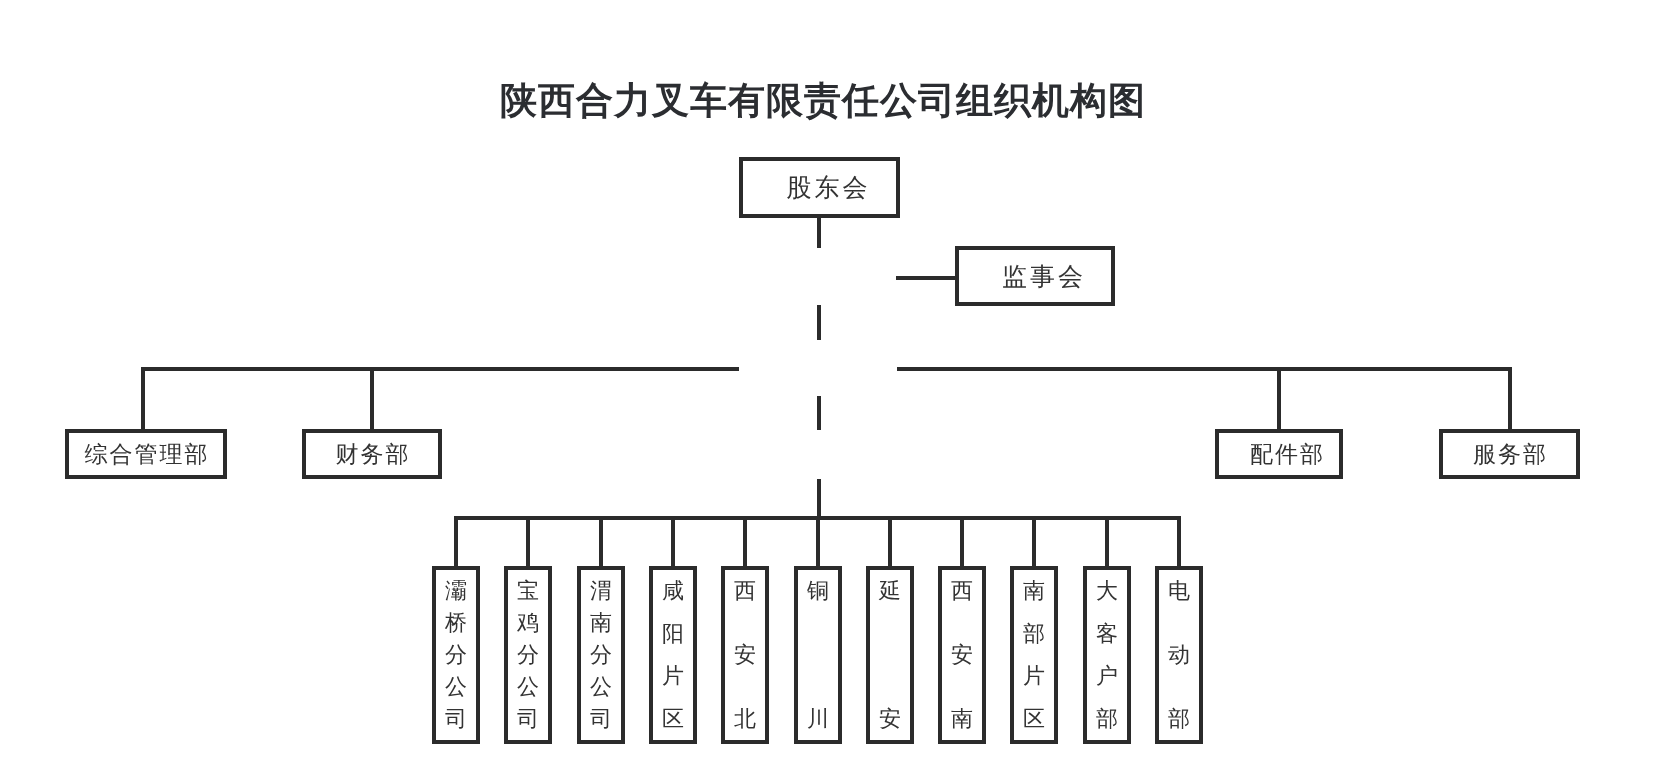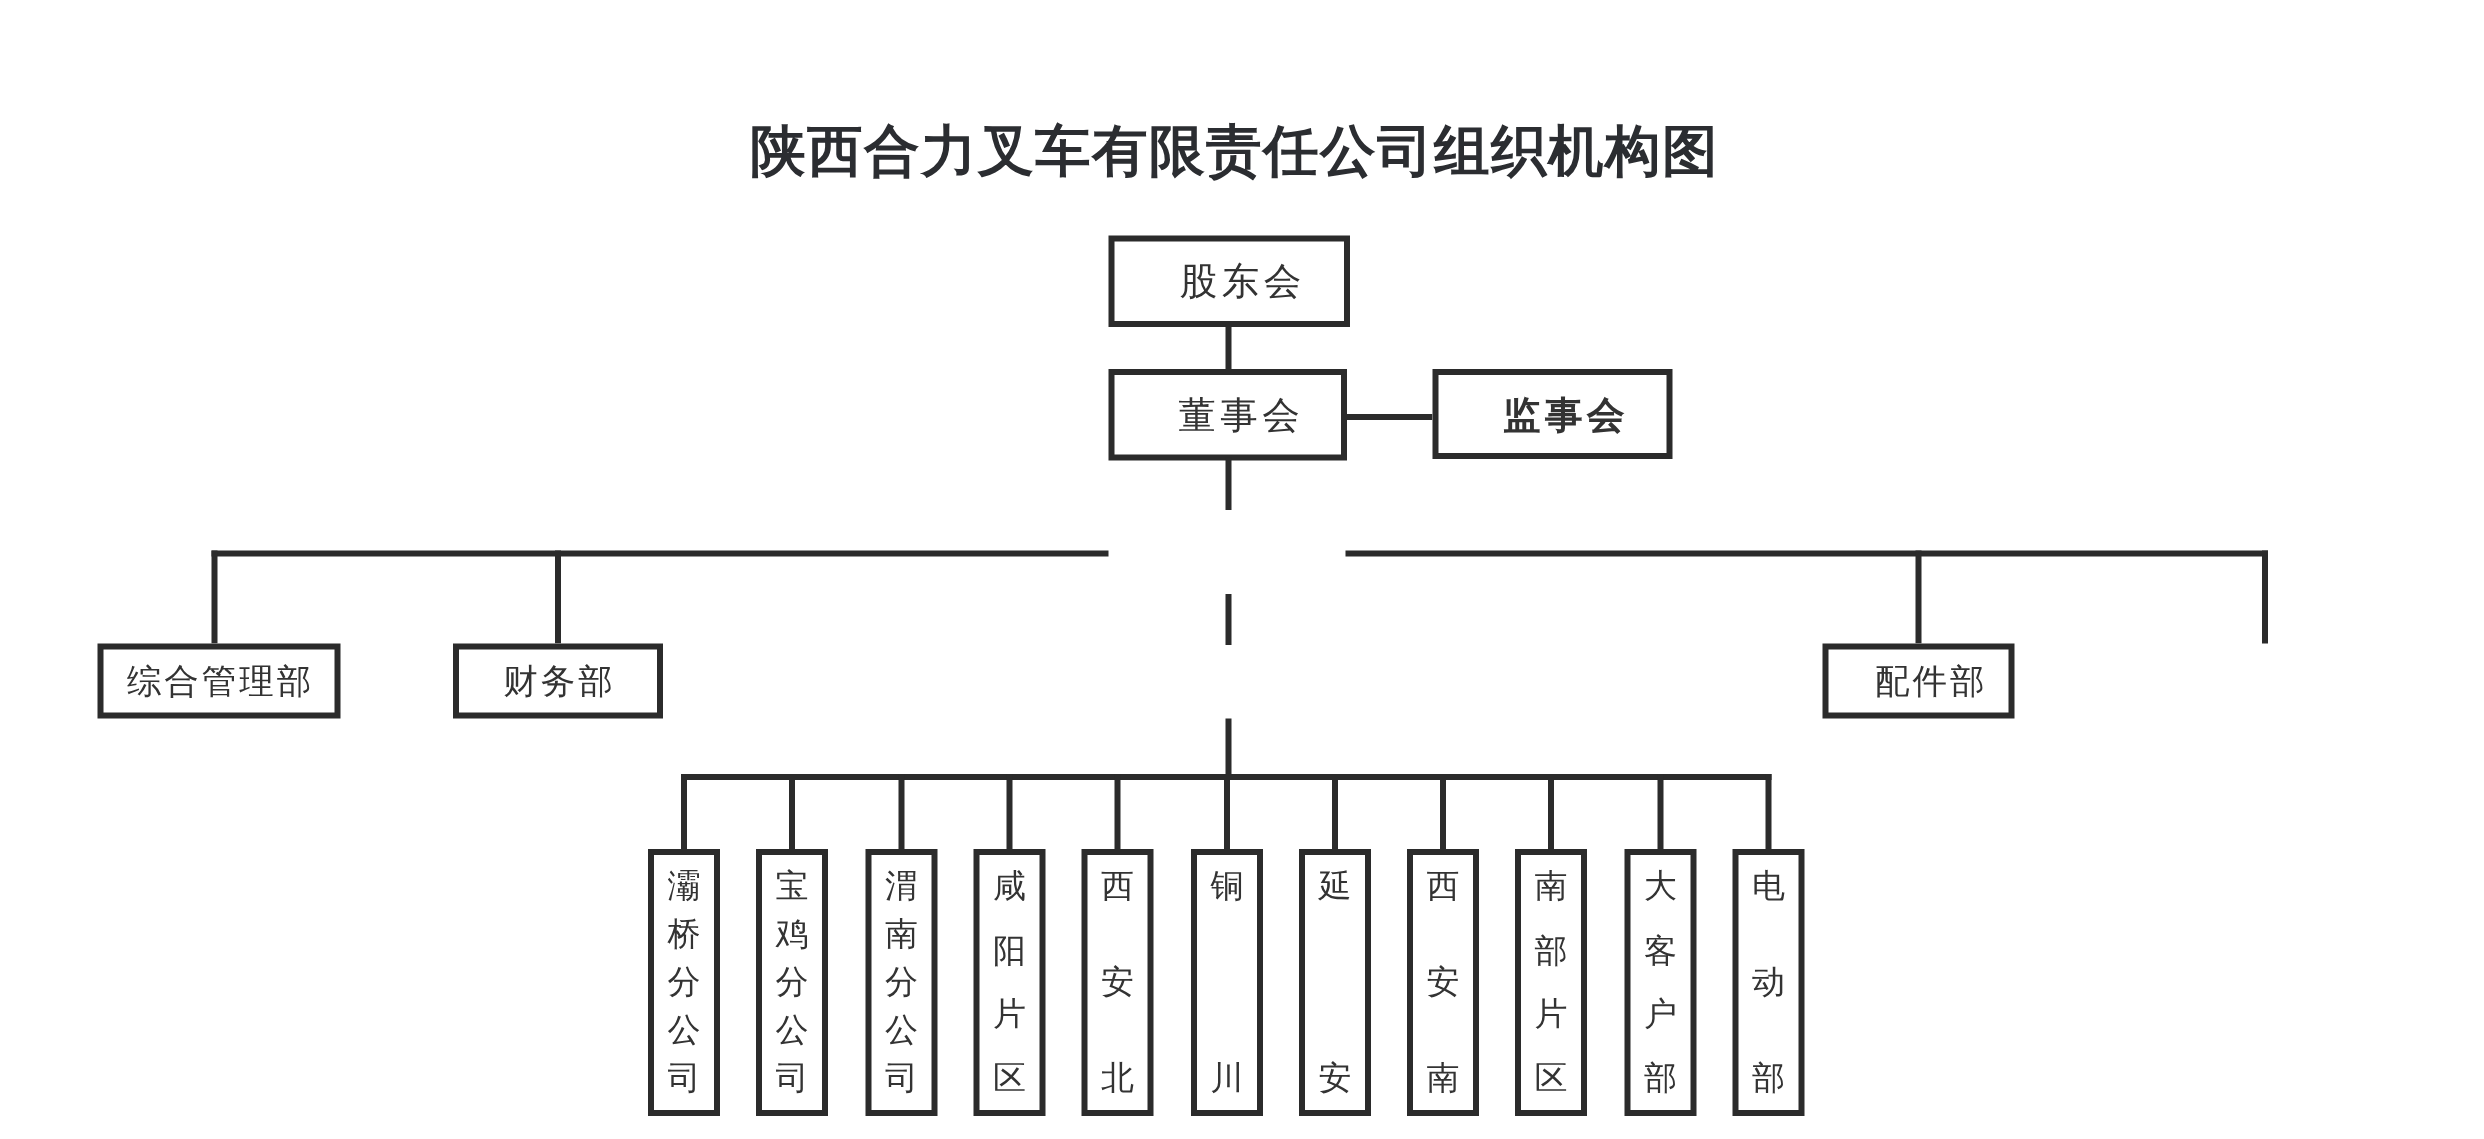--- a/index.html
+++ b/index.html
@@ -49,38 +49,38 @@
 <body>
 
 <div class="canvas">
 
   <h1 class="title">陕西合力叉车有限责任公司组织机构图</h1>
 
   <div class="node big" style="left:739px;top:131px;width:161px;height:61px;">股东会</div>
 
   <div class="line" style="left:817px;top:190px;width:4px;height:32px;"></div>
 
-  <div class="node big" style="left:739px;top:220px;width:159px;height:61px;">董事会</div>
   <div class="line" style="left:896px;top:250px;width:59px;height:4px;"></div>
-  <div class="node big" style="left:955px;top:220px;width:160px;height:60px;font-weight:bold;">监事会</div>
+  <div class="node big" style="left:955px;top:220px;width:160px;height:60px;">监事会</div>
 
   <div class="line" style="left:817px;top:279px;width:4px;height:35px;"></div>
 
 
   <div class="line" style="left:141px;top:341px;width:598px;height:4px;"></div>
   <div class="line" style="left:897px;top:341px;width:615px;height:4px;"></div>
   <div class="line" style="left:141px;top:341px;width:4px;height:62px;"></div>
   <div class="line" style="left:370px;top:341px;width:4px;height:62px;"></div>
   <div class="line" style="left:817px;top:370px;width:4px;height:34px;"></div>
   <div class="line" style="left:1277px;top:341px;width:4px;height:62px;"></div>
   <div class="line" style="left:1508px;top:341px;width:4px;height:62px;"></div>
 
   <div class="node dept" style="left:65px;top:403px;width:162px;height:50px;">综合管理部</div>
   <div class="node dept" style="left:302px;top:403px;width:140px;height:50px;">财务部</div>
   <div class="node dept" style="left:1215px;top:403px;width:128px;height:50px;padding-left:17px;">配件部</div>
+  <div class="node dept" style="left:1439px;top:403px;width:141px;height:50px;">服务部</div>
 
   <div class="line" style="left:817px;top:453px;width:4px;height:41px;"></div>
   <div class="line" style="left:454px;top:490px;width:727px;height:4px;"></div>
 
   <div id="units">
       <div class="line" style="left: 454px; top: 490px; width: 4px; height: 50px;"></div>
       <div class="node unit" style="left: 432px; top: 540px; width: 48px; height: 178px;">
         <span class="vch">灞</span>
         <span class="vch">桥</span>
         <span class="vch">分</span>

